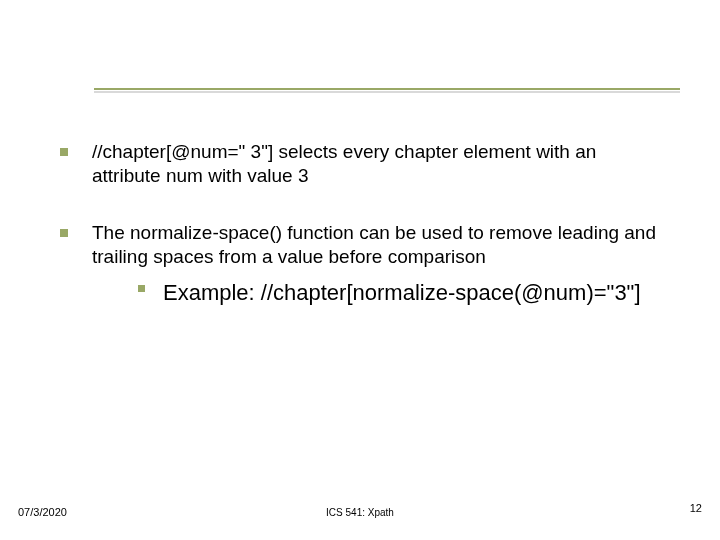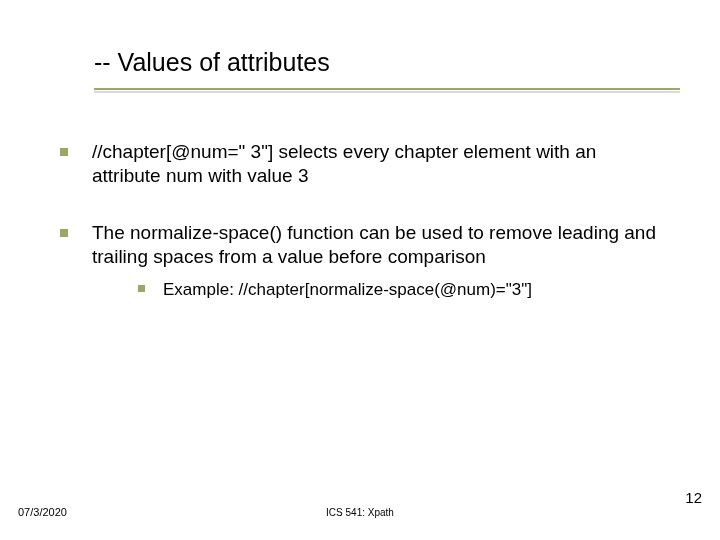--- a/index.html
+++ b/index.html
@@ -82,21 +82,21 @@
     font-size: 19px;
     line-height: 1.28;
   }
   .sub {
     margin-left: 78px;
     margin-top: 8px;
     display: flex;
     align-items: flex-start;
   }
   .txt2 {
-    font-size: 17px;
+    font-size: 22px;
     line-height: 1.3;
   }
   .footer {
     position: absolute;
     left: 0;
     right: 0;
     bottom: 22px;
     height: 20px;
   }
   .footer .date {
@@ -111,33 +111,30 @@
     left: 0;
     right: 0;
     bottom: 0;
     text-align: center;
     font-size: 10px;
     color: #000;
   }
   .footer .pagenum {
     position: absolute;
     right: 18px;
-    bottom: 12px;
-    font-size: 15px;
+    bottom: 4px;
+    font-size: 11px;
     color: #000;
   }
 </style>
 </head>
 <body>
 
 <div class="slide">
 
-  <div class="title-wrap">
-    <span class="title">-- Values of attributes</span>
-  </div>
   <div class="title-underline">
     <div class="line"></div>
     <div class="shadow"></div>
   </div>
 
   <div class="body">
 
     <div class="b1">
       <div class="sq"></div>
       <div class="txt1">//chapter[@num=" 3"] selects every chapter element with an attribute num with value 3</div>

